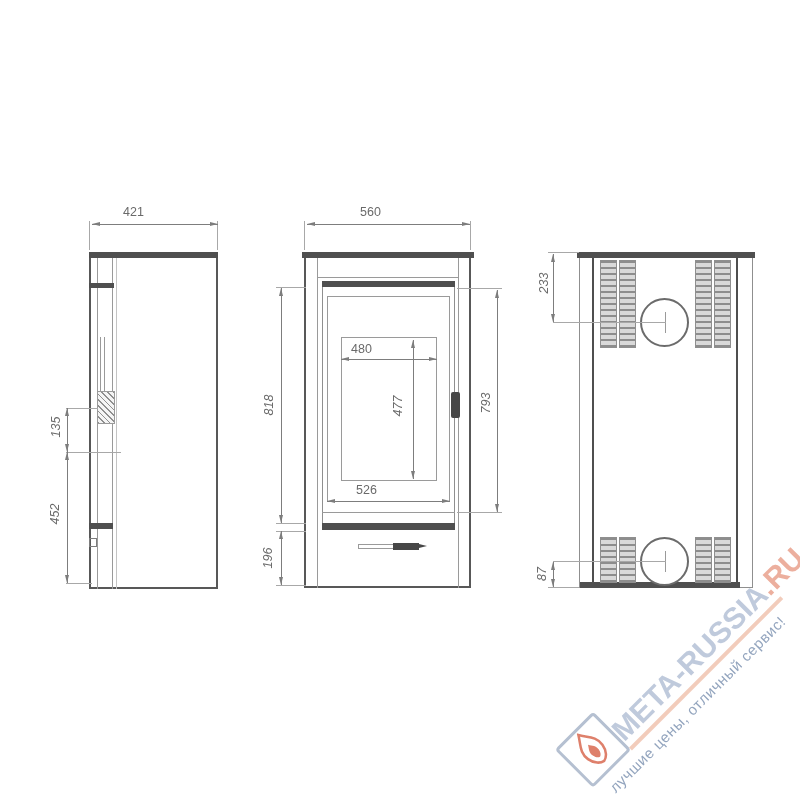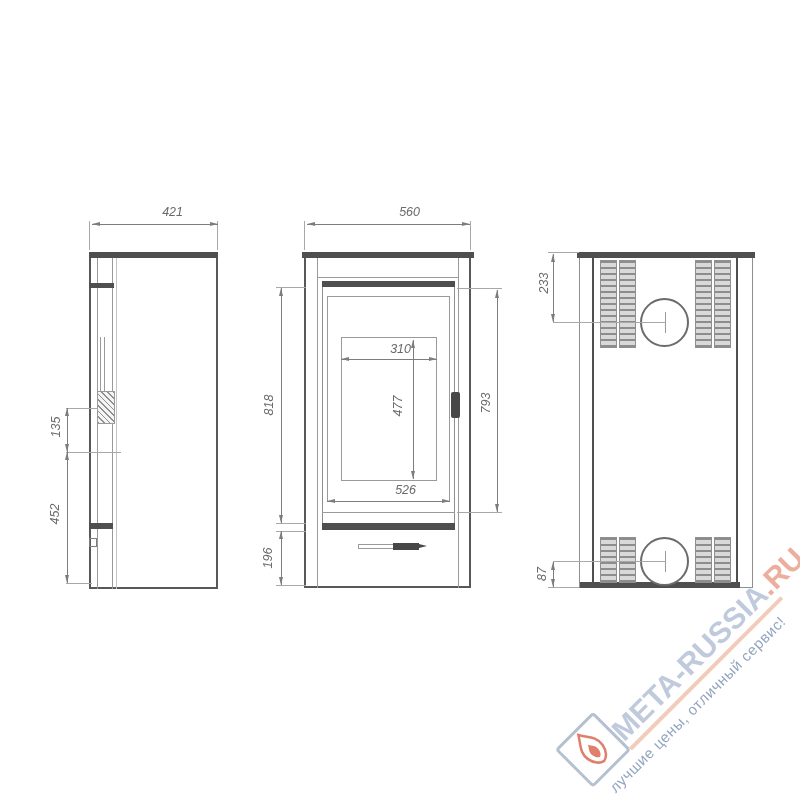--- a/index.html
+++ b/index.html
@@ -12,21 +12,21 @@
   .ext{position:absolute;background:#a8a8a8;}
   .dim{position:absolute;background:#7d7d7d;}
   .rect{position:absolute;box-sizing:border-box;background:transparent;}
   
   .ar{position:absolute;width:0;height:0;border-style:solid;}
   .ar.l{border-width:2.5px 8px 2.5px 0;border-color:transparent #7d7d7d transparent transparent;}
   .ar.r{border-width:2.5px 0 2.5px 8px;border-color:transparent transparent transparent #7d7d7d;}
   .ar.u{border-width:0 2.5px 8px 2.5px;border-color:transparent transparent #7d7d7d transparent;}
   .ar.d{border-width:8px 2.5px 0 2.5px;border-color:#7d7d7d transparent transparent transparent;}
   
-  .hlab{position:absolute;width:60px;text-align:right;font-style:italic;font-size:12.5px;
+  .hlab{position:absolute;width:60px;text-align:left;font-size:12.5px;
         line-height:14px;color:#6a6a6a;}
   .vlab{position:absolute;width:36px;text-align:center;font-style:italic;font-size:12.5px;
         line-height:14px;color:#6a6a6a;transform:rotate(-90deg);transform-origin:0 0;}
   
   .hatch{position:absolute;box-sizing:border-box;border:1px solid #9a9a9a;background-color:#f4f4f4;
          background-image:repeating-linear-gradient(45deg,#8f8f8f 0 1px,transparent 1px 4px);}
   .grille{position:absolute;box-sizing:border-box;width:17px;border:1px solid #8f8f8f;
           background:repeating-linear-gradient(180deg,#8d8d8d 0 2px,#d9d9d9 2px 6px);}
   .port{position:absolute;box-sizing:border-box;width:49px;height:49px;border:2px solid #6b6b6b;
         border-radius:50%;background:#fff;}
@@ -99,21 +99,21 @@
     <div class="lnD" style="left:322px;top:281px;width:133px;height:6px;"></div>
     <div class="lnD" style="left:322px;top:523px;width:133px;height:7px;"></div>
     <div class="rect" style="left:327px;top:296px;width:123px;height:206px;border:1px solid #9a9a9a;"></div>
     <div class="ln" style="left:322px;top:512px;width:133px;height:1px;"></div>
     <div class="rect" style="left:341px;top:337px;width:96px;height:144px;border:1px solid #9a9a9a;"></div>
     <div class="lnD" style="left:451px;top:392px;width:9px;height:26px;background:#474747;border-radius:2px;"></div>
 
     <div class="dim" style="left:341px;top:359px;width:96px;height:1px;"></div>
     <div class="ar l" style="left:341px;top:357px;"></div>
     <div class="ar r" style="left:429px;top:357px;"></div>
-    <div class="hlab" style="left:351px;top:342px;">310</div>
+    <div class="hlab" style="left:351px;top:342px;">480</div>
 
     <div class="dim" style="left:413px;top:340px;width:1px;height:139px;"></div>
     <div class="ar u" style="left:410.5px;top:340px;"></div>
     <div class="ar d" style="left:410.5px;top:471px;"></div>
     <div class="vlab" style="left:391px;top:424px;">477</div>
 
     <div class="dim" style="left:327px;top:501px;width:123px;height:1px;"></div>
     <div class="ar l" style="left:327px;top:499px;"></div>
     <div class="ar r" style="left:442px;top:499px;"></div>
     <div class="hlab" style="left:356px;top:483px;">526</div>

